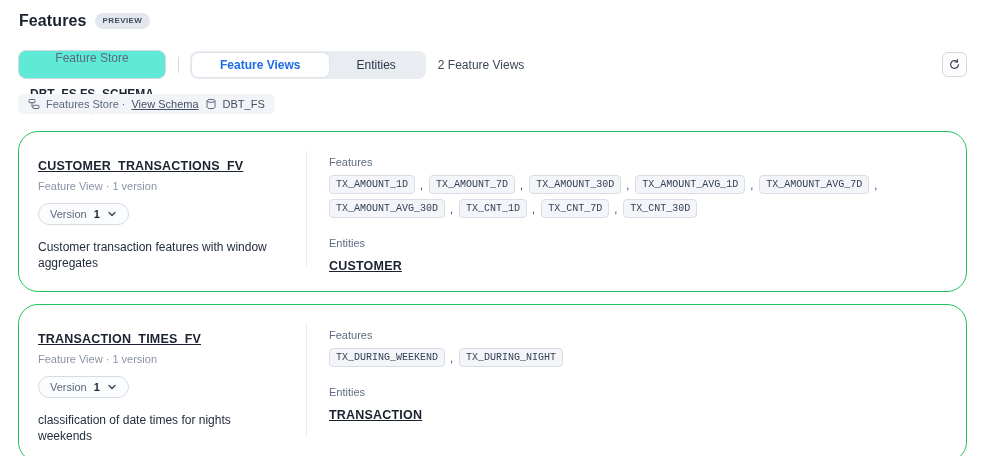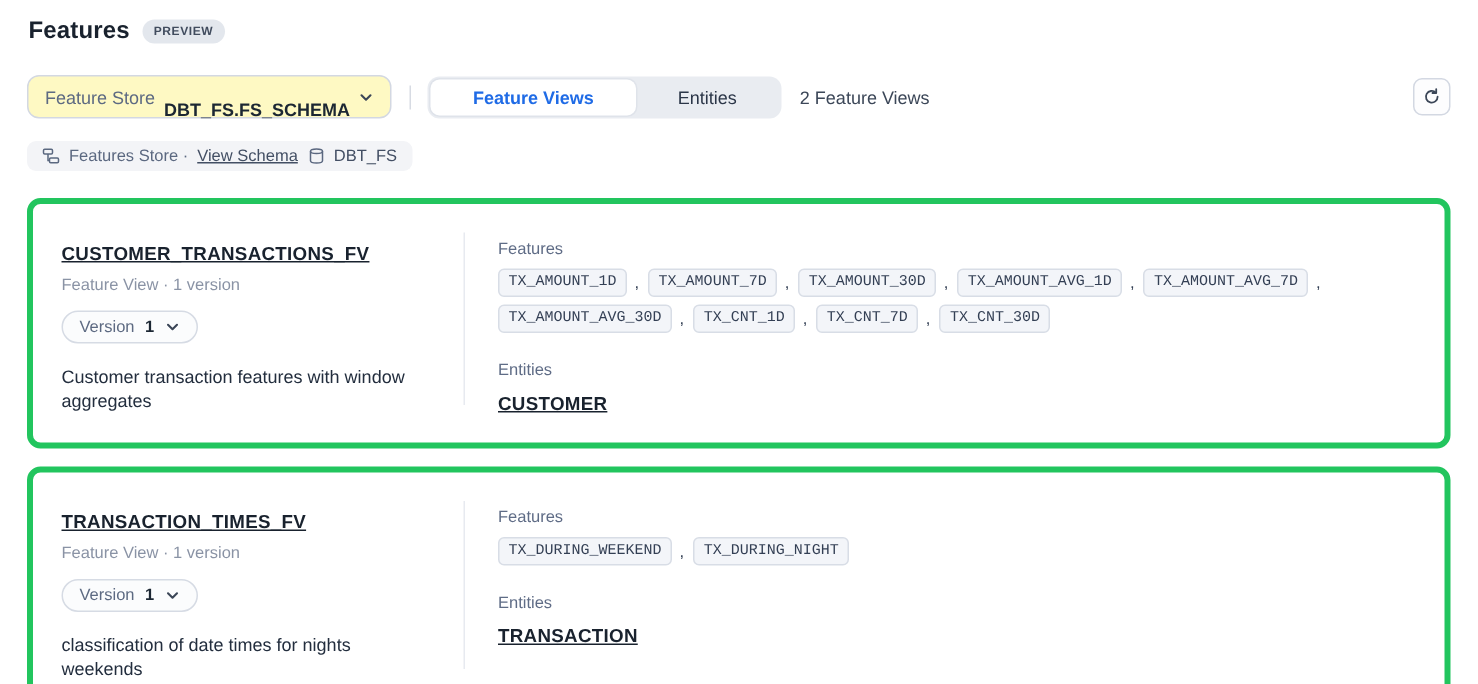--- a/index.html
+++ b/index.html
@@ -13,21 +13,21 @@
   .page-title { font-size: 16px; font-weight: 700; color: #19222e; letter-spacing: .1px; }
   .preview-badge {
     background: #e3e7ed; color: #414c5e; font-size: 8px; font-weight: 700;
     letter-spacing: .4px; padding: 4px 8px; border-radius: 10px; line-height: 1;
   }
 
   
   .toolbar { display: flex; align-items: center; margin-top: 20px; }
   .store-selector {
     display: flex; align-items: center; gap: 6px; height: 29px; padding: 0 11px;
-    border: 1px solid #d3d8e2; border-radius: 8px; background: #fef9c3; cursor: pointer;
+    border: 1px solid #d3d8e2; border-radius: 8px; background: #5eead4; cursor: pointer; flex-direction: column;
   }
   .store-selector .sel-label { font-size: 12px; color: #5d6a82; }
   .store-selector .sel-value { font-size: 12px; font-weight: 700; color: #1c2733; margin-top: 16px; }
   .chev { width: 10px; height: 10px; display: inline-block; }
   .vdivider { width: 1px; height: 16px; background: #d7dbe3; margin: 0 11px 0 12px; }
 
   .segmented {
     display: flex; align-items: center; background: #e9ecf1; border-radius: 8px; padding: 2px;
   }
   .segment {
@@ -49,21 +49,21 @@
     display: inline-flex; align-items: center; gap: 6px; background: #f3f4f7;
     border-radius: 6px; padding: 4px 10px; font-size: 11px; color: #5b6880;
   }
   .crumb-link { color: #434f64; text-decoration: underline; font-weight: 500; cursor: pointer; }
   .crumb-db { color: #434f64; }
   .crumb-icon { width: 12px; height: 12px; display: inline-block; }
 
   
   .card-list { margin-top: 17px; display: flex; flex-direction: column; gap: 12px; }
   .card {
-    border: 4px solid #22c55e; border-radius: 9px; background: #fff;
+    border: 1px solid #22c55e; border-radius: 20px; background: #fff;
     display: flex; align-items: stretch; padding: 17px 0;
   }
   .card-left { width: 287px; flex: 0 0 287px; padding: 7px 20px 0 19px; }
   .card-divider { width: 1px; background: #e7eaf0; margin: 2px 0 8px 0; }
   .card-right { flex: 1; padding: 7px 20px 0 22px; }
 
   .fv-title {
     font-size: 12.5px; font-weight: 700; color: #19222e; text-decoration: underline;
     letter-spacing: .2px; cursor: pointer; display: inline-block;
   }

